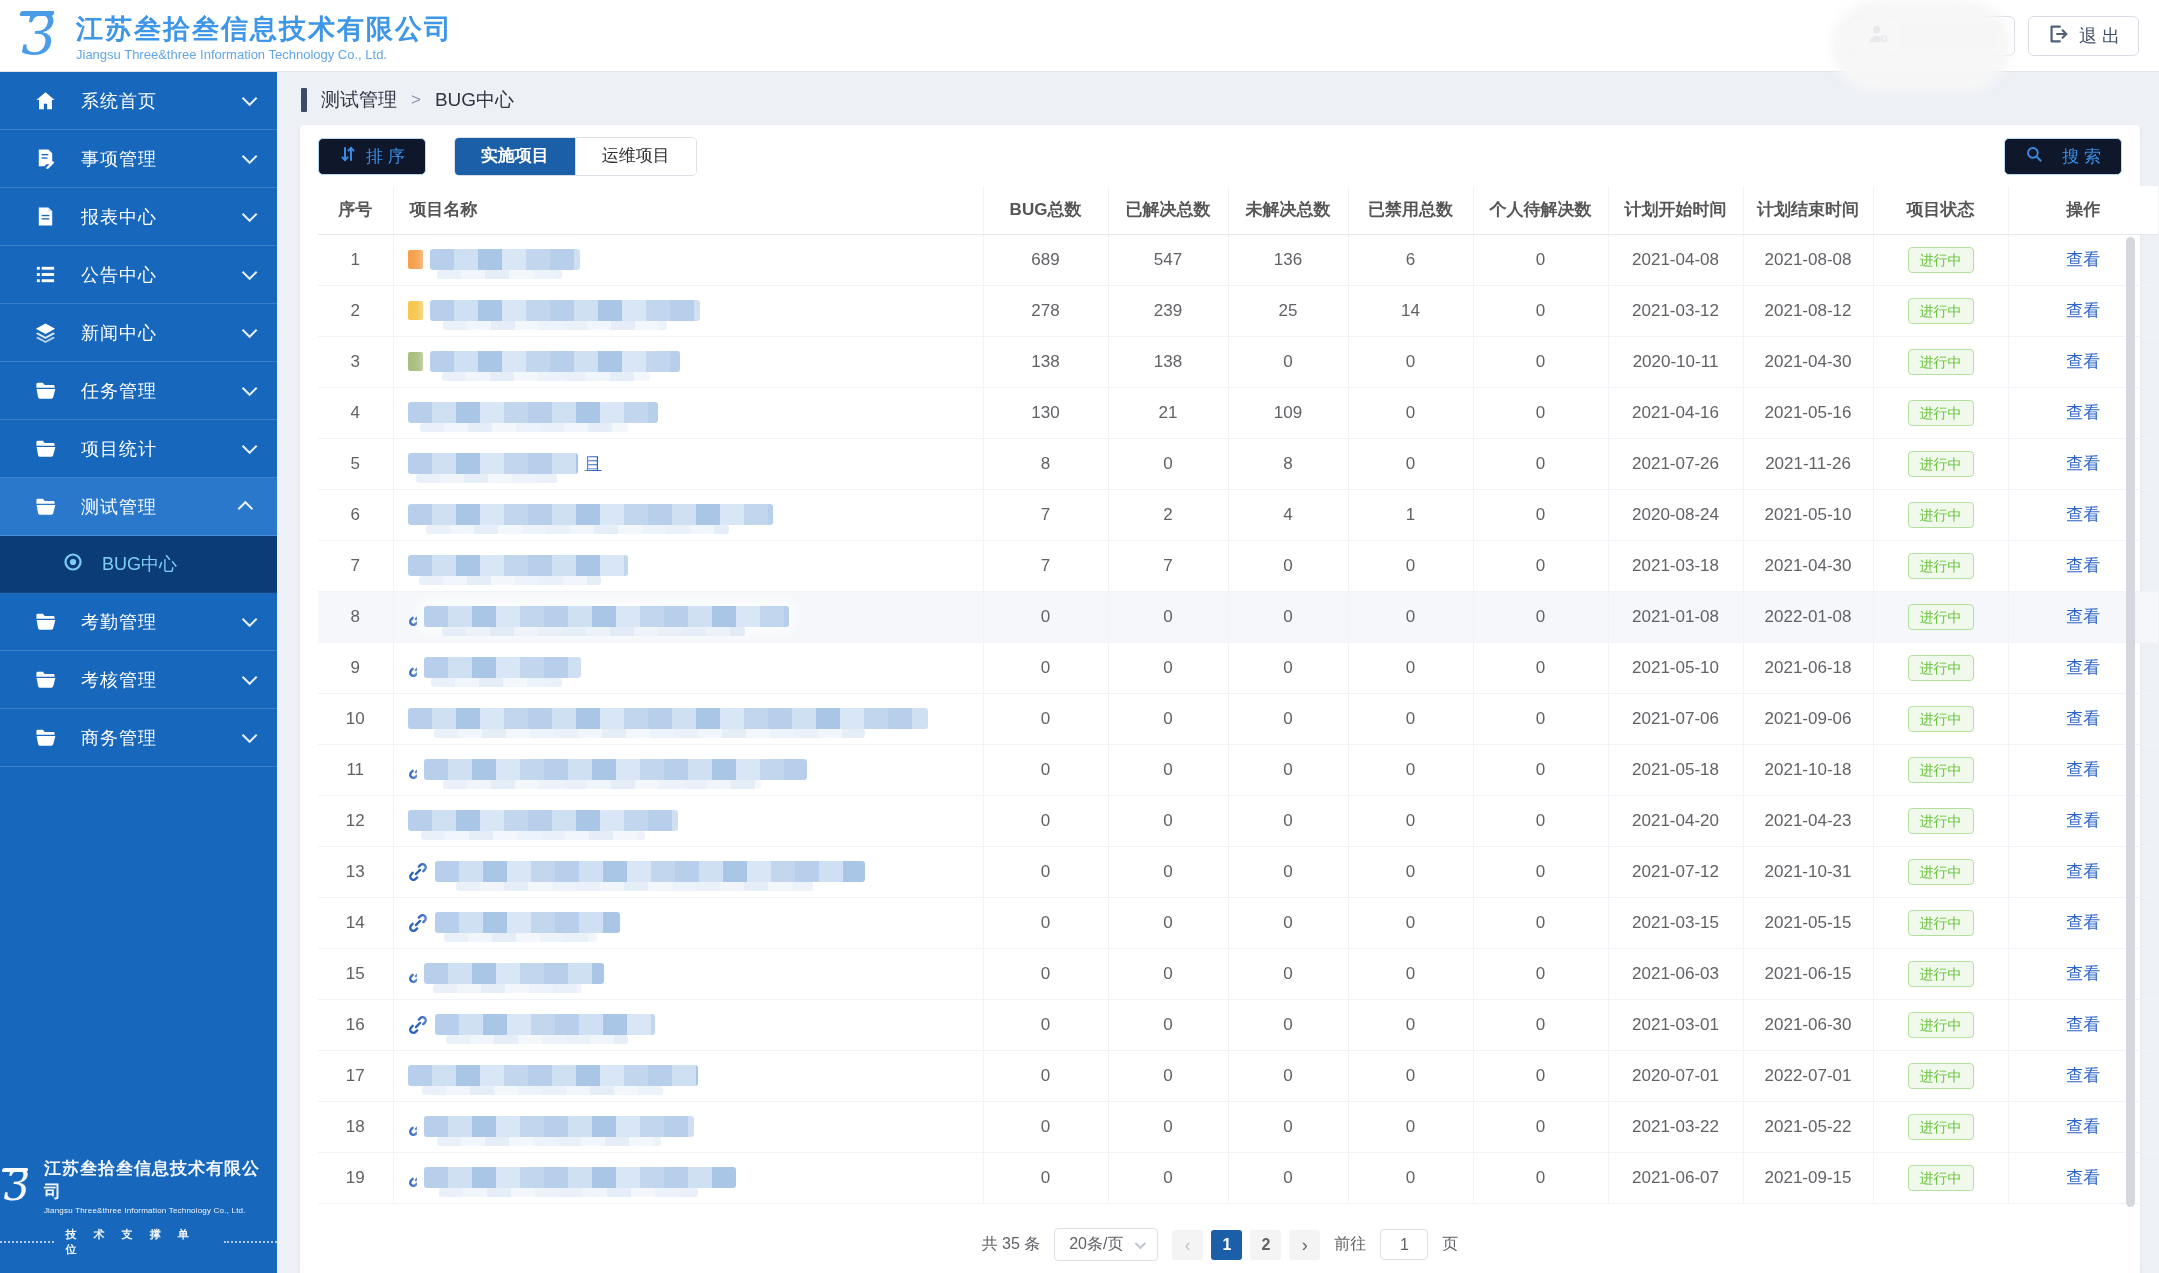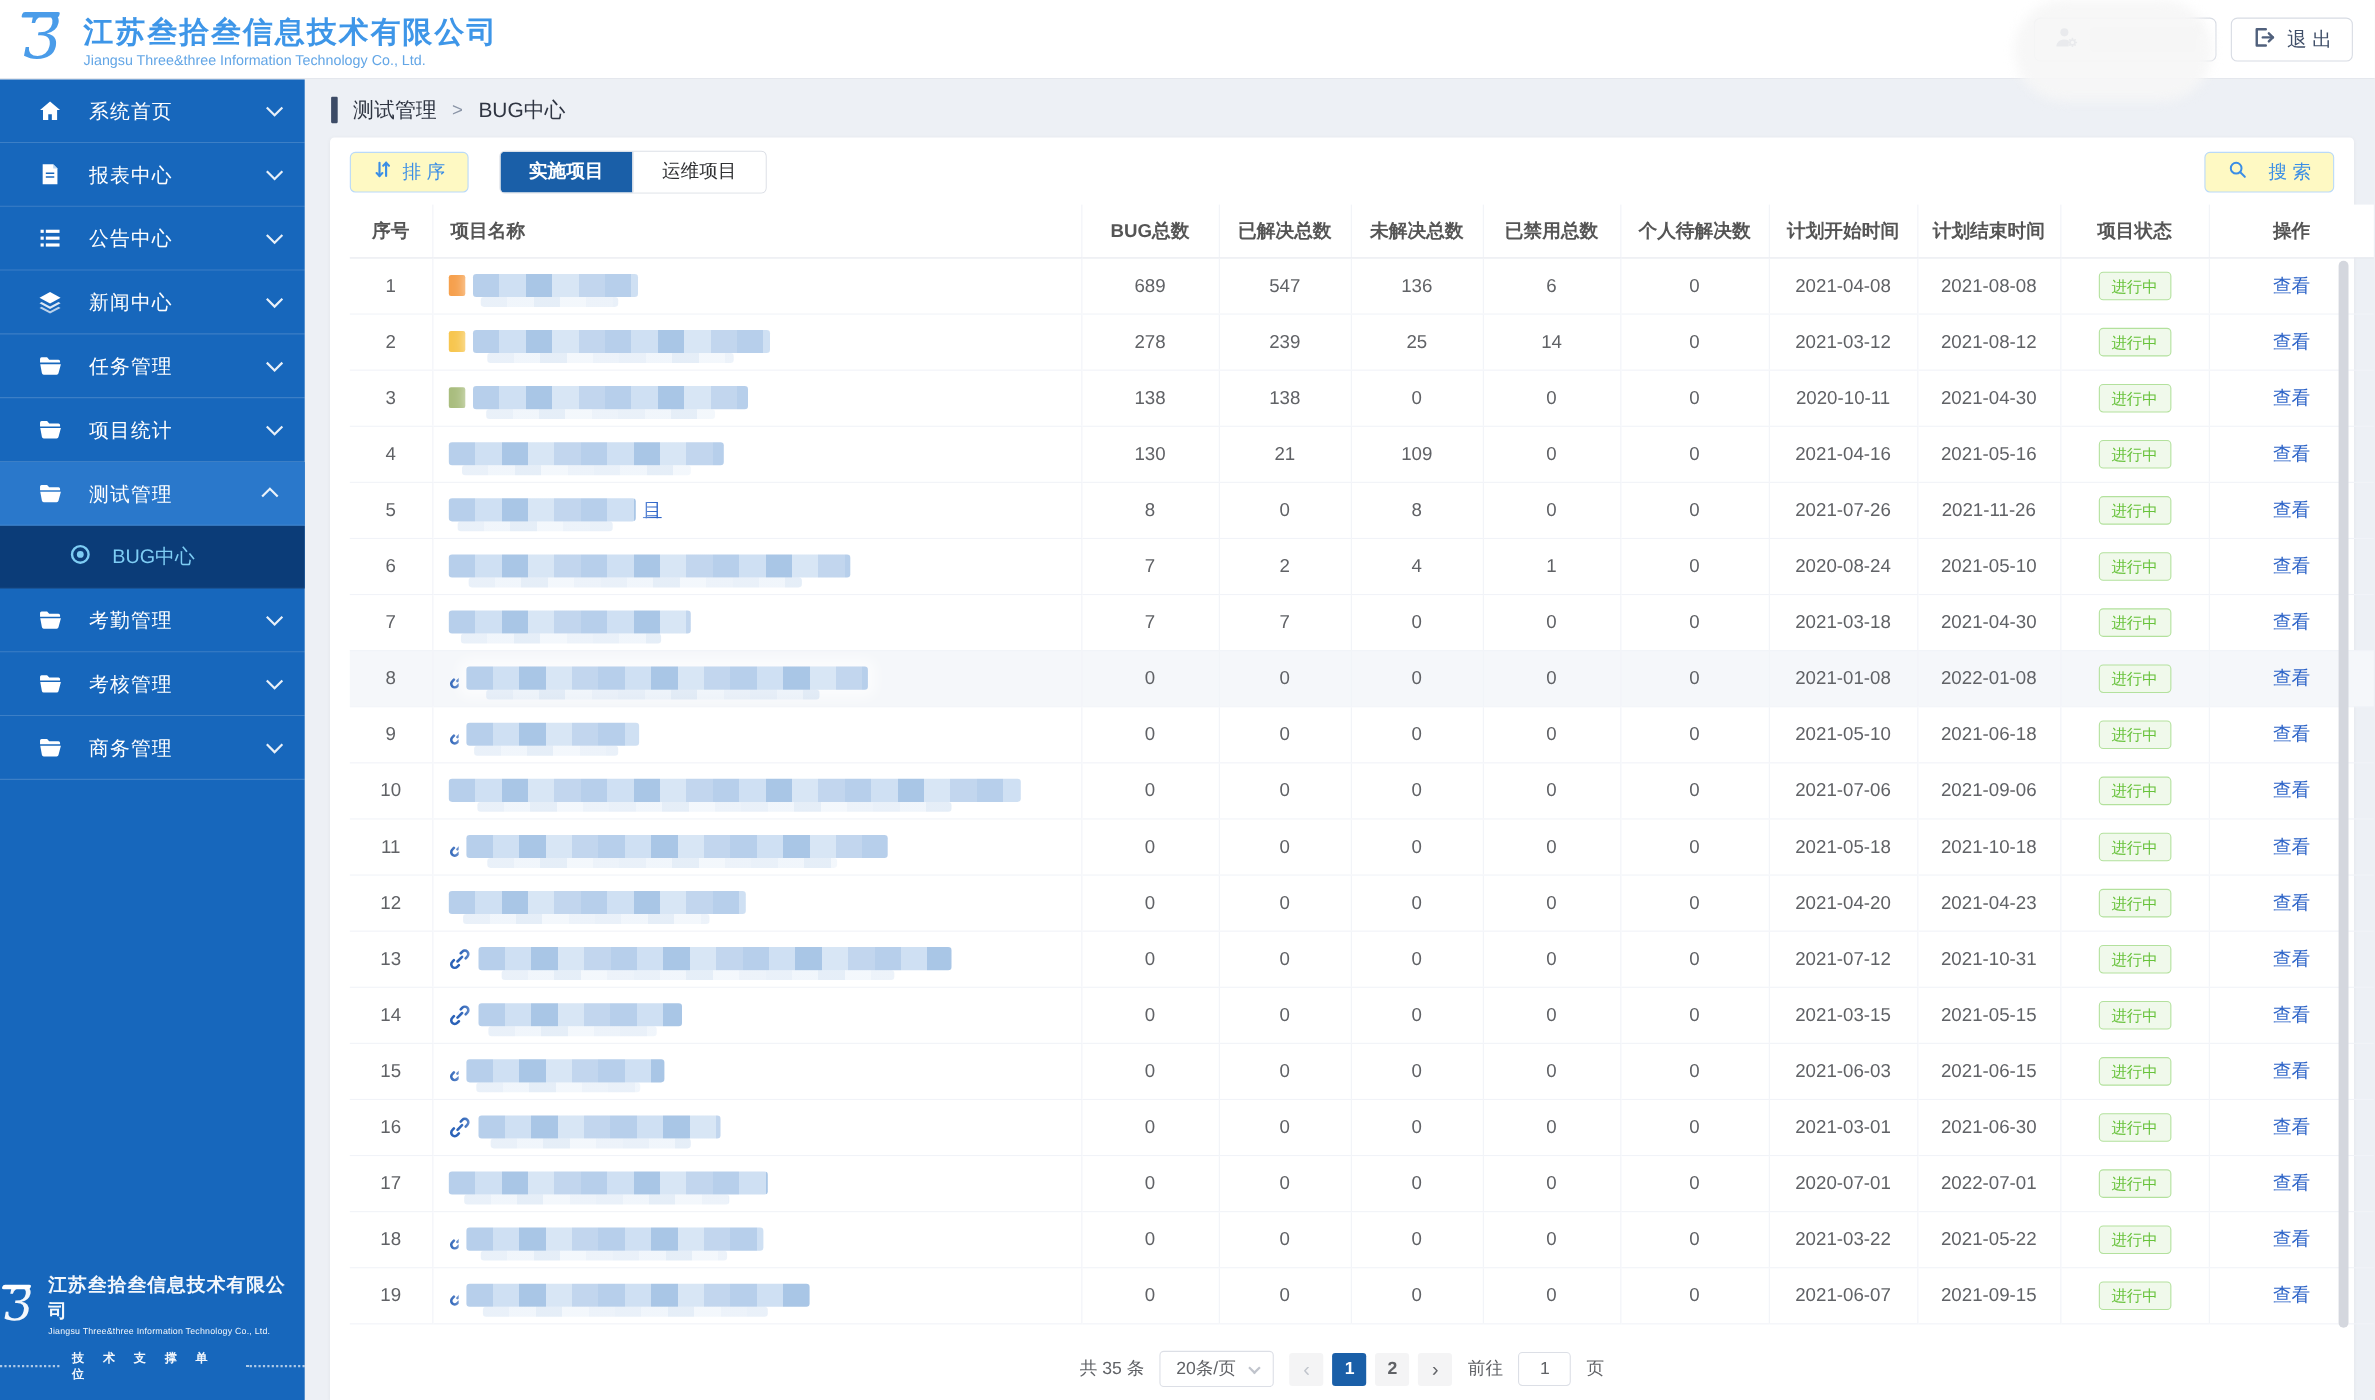--- a/index.html
+++ b/index.html
@@ -58,21 +58,21 @@
   .main { position:absolute; left:277px; top:72px; right:0; bottom:0; background:#edf0f5; }
   .breadcrumb { display:flex; align-items:center; gap:14px; padding:16px 0 0 24px; height:40px;
                 font-size:19px; color:#2f3542; }
   .crumb-bar { width:6px; height:24px; background:#3c4b66; border-radius:1px; }
   .crumb-sep { color:#8a94a6; font-size:17px; }
   .card { position:absolute; left:23px; right:19px; top:53px; bottom:0; background:#fff;
           border-radius:4px 4px 0 0; box-shadow:0 1px 4px rgba(0,0,0,.05); }
   
   .toolbar { display:flex; align-items:center; padding:12px 18px 10px 18px; }
   .btn-plain { display:inline-flex; align-items:center; gap:9px; height:37px; padding:0 20px;
-               background:#fef9c3; border:1px solid #b9d9f9; color:#3a8ee6; border-radius:5px;
+               background:#0f172a; border:1px solid #b9d9f9; color:#3a8ee6; border-radius:5px;
                font-size:17px; cursor:pointer; }
   .btn-plain svg { width:18px; height:18px; }
   .tab-group { display:inline-flex; margin-left:28px; border:1px solid #dcdfe6; border-radius:5px; overflow:hidden; }
   .tab { height:37px; line-height:35px; padding:0 26px; font-size:17px; color:#303133; background:#fff;
          cursor:pointer; border-left:1px solid #dcdfe6; }
   .tab:first-child { border-left:none; }
   .tab.active { background:#1a5fa8; color:#fff; font-weight:bold; }
   .search-btn { margin-left:auto;gap:19px; }
   
   .table-wrap { padding:0 18px; position:relative; }
@@ -165,20 +165,32 @@
   <div id="sidebar-menu">
       <div class="menu-item">
         <span class="mi-icon"><svg viewBox="0 0 24 24" fill="#fff">
             <path d="M12 3.5l9.5 8h-2.8V21h-5v-5.5h-3.4V21h-5v-9.5H2.5z"></path>
           </svg></span>
         <span class="mi-label">系统首页</span>
         <span class="chev down"></span>
       </div>
       <div class="menu-item">
         <span class="mi-icon"><svg viewBox="0 0 24 24" fill="#fff">
+            <path d="M5 2.5h10l4 4V18h-6l-2 2H5z"></path>
+            <path d="M13 21l6.5-6.5 1.8 1.8L14.8 22.8 13 23z"></path>
+            <g stroke="#1767bc" stroke-width="1.4">
+              <line x1="8" y1="8" x2="15" y2="8"></line>
+              <line x1="8" y1="11.5" x2="14" y2="11.5"></line>
+            </g>
+          </svg></span>
+        <span class="mi-label">事项管理</span>
+        <span class="chev down"></span>
+      </div>
+      <div class="menu-item">
+        <span class="mi-icon"><svg viewBox="0 0 24 24" fill="#fff">
             <path d="M5 2.5h10l4 4V21.5H5z"></path>
             <path d="M15 2.5l4 4h-4z" fill="#bcd8f2"></path>
             <g stroke="#1767bc" stroke-width="1.4">
               <line x1="8" y1="11" x2="16" y2="11"></line>
               <line x1="8" y1="14.5" x2="16" y2="14.5"></line>
             </g>
           </svg></span>
         <span class="mi-label">报表中心</span>
         <span class="chev down"></span>
       </div>

